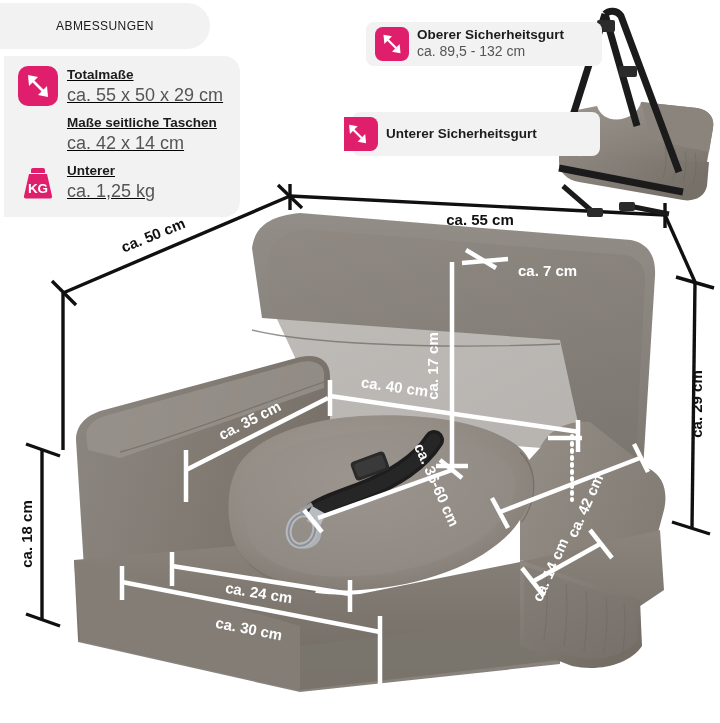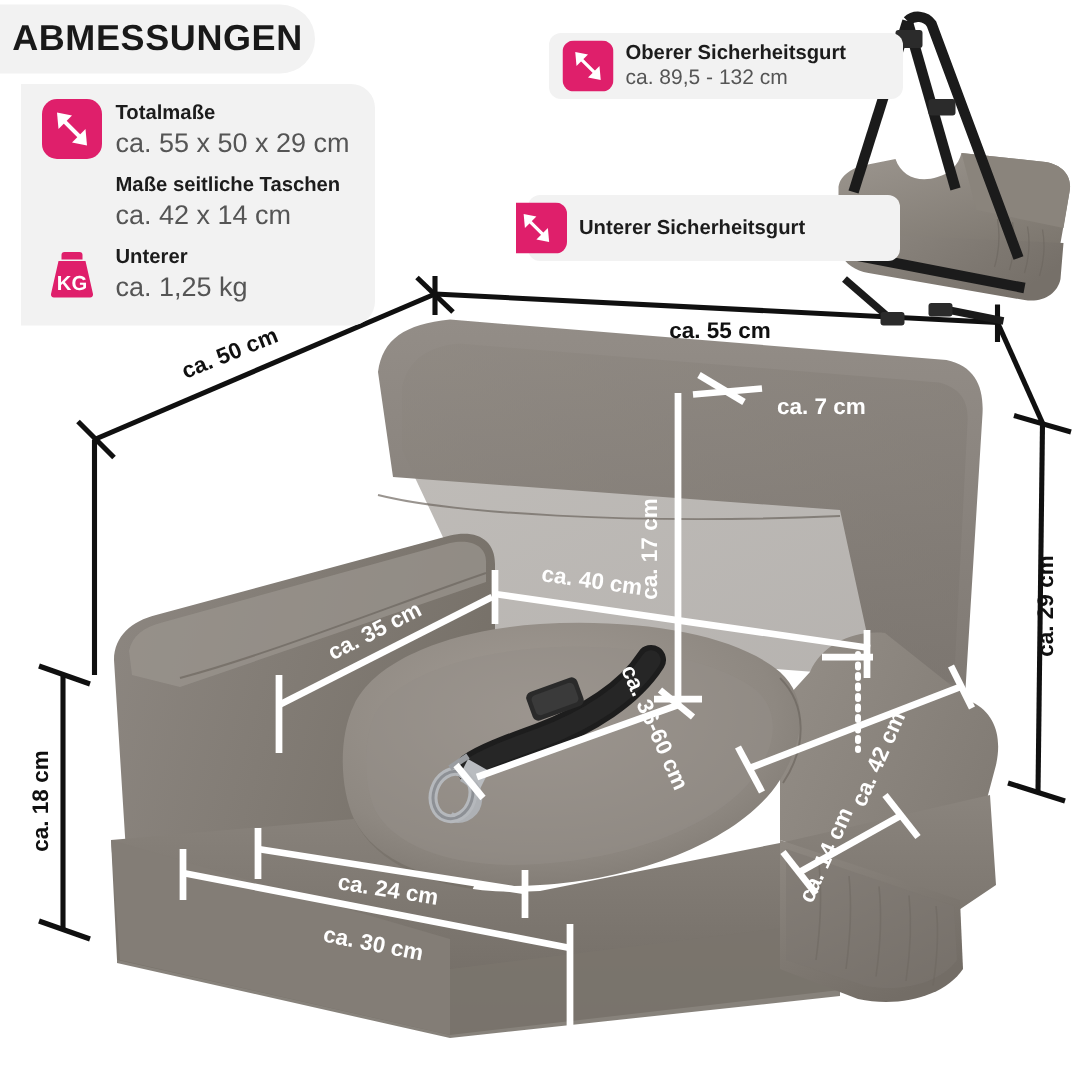--- a/index.html
+++ b/index.html
@@ -12,45 +12,45 @@
   }
   #stage{position:absolute;inset:0;width:720px;height:723px;}
 
   
   .pill-header{
     position:absolute;left:0;top:3px;width:210px;height:46px;
     background:#f2f2f2;border-radius:0 24px 24px 0;
     display:flex;align-items:center;justify-content:center;
   }
   .pill-header .txt{
-    font-size:24px;font-weight:bold;color:#191919;letter-spacing:.4px;
+    font-size:12px;font-weight:normal;color:#191919;letter-spacing:.4px;
   }
   .spec-card{
-    position:absolute;left:14px;top:56px;width:236px;
+    position:absolute;left:4px;top:56px;width:236px;
     background:#f2f2f2;border-radius:0 16px 16px 0;
-    padding:10px 12px 12px 14px;box-sizing:border-box;
+    padding:10px 12px 12px 14px;box-sizing:border-box;text-decoration:underline;
   }
   .spec-row{display:flex;align-items:flex-start;margin-bottom:7px;}
   .spec-row:last-child{margin-bottom:2px;}
   .spec-ico{width:40px;min-width:40px;height:40px;margin-right:9px;}
   .spec-ico.blank{background:transparent;}
   .spec-txt{padding-top:1px;}
   .spec-title{font-size:13.5px;font-weight:bold;color:#1c1c1c;line-height:1.22;}
   .spec-val{font-size:18px;color:#555;line-height:1.25;margin-top:1px;}
 
   
   .callout{
     position:absolute;background:#f2f2f2;border-radius:8px;
     display:flex;align-items:center;padding:5px 12px 5px 0;box-sizing:border-box;
   }
   .callout .cico{width:34px;min-width:34px;height:34px;margin-right:8px;}
   .callout .ctitle{font-size:13.5px;font-weight:bold;color:#1c1c1c;line-height:1.2;}
   .callout .cval{font-size:14px;color:#555;line-height:1.25;}
   #callout-top{left:366px;top:22px;width:236px;}
-  #callout-bottom{left:352px;top:130px;width:248px;}
+  #callout-bottom{left:352px;top:112px;width:248px;}
   #callout-top .cico{margin-left:9px;}
   #callout-bottom .cico{margin-left:-8px;}
 
   
   .dimw{fill:#ffffff;font-size:15px;font-weight:bold;font-family:"Liberation Sans",sans-serif;}
   .dimb{fill:#101010;font-size:15px;font-weight:bold;font-family:"Liberation Sans",sans-serif;}
   .lw{stroke:#ffffff;stroke-width:4.5;fill:none;}
   .lb{stroke:#101010;stroke-width:3.4;fill:none;}
   .lwdot{stroke:#ffffff;stroke-width:4;fill:none;stroke-dasharray:2 5;stroke-linecap:round;}
 </style>

